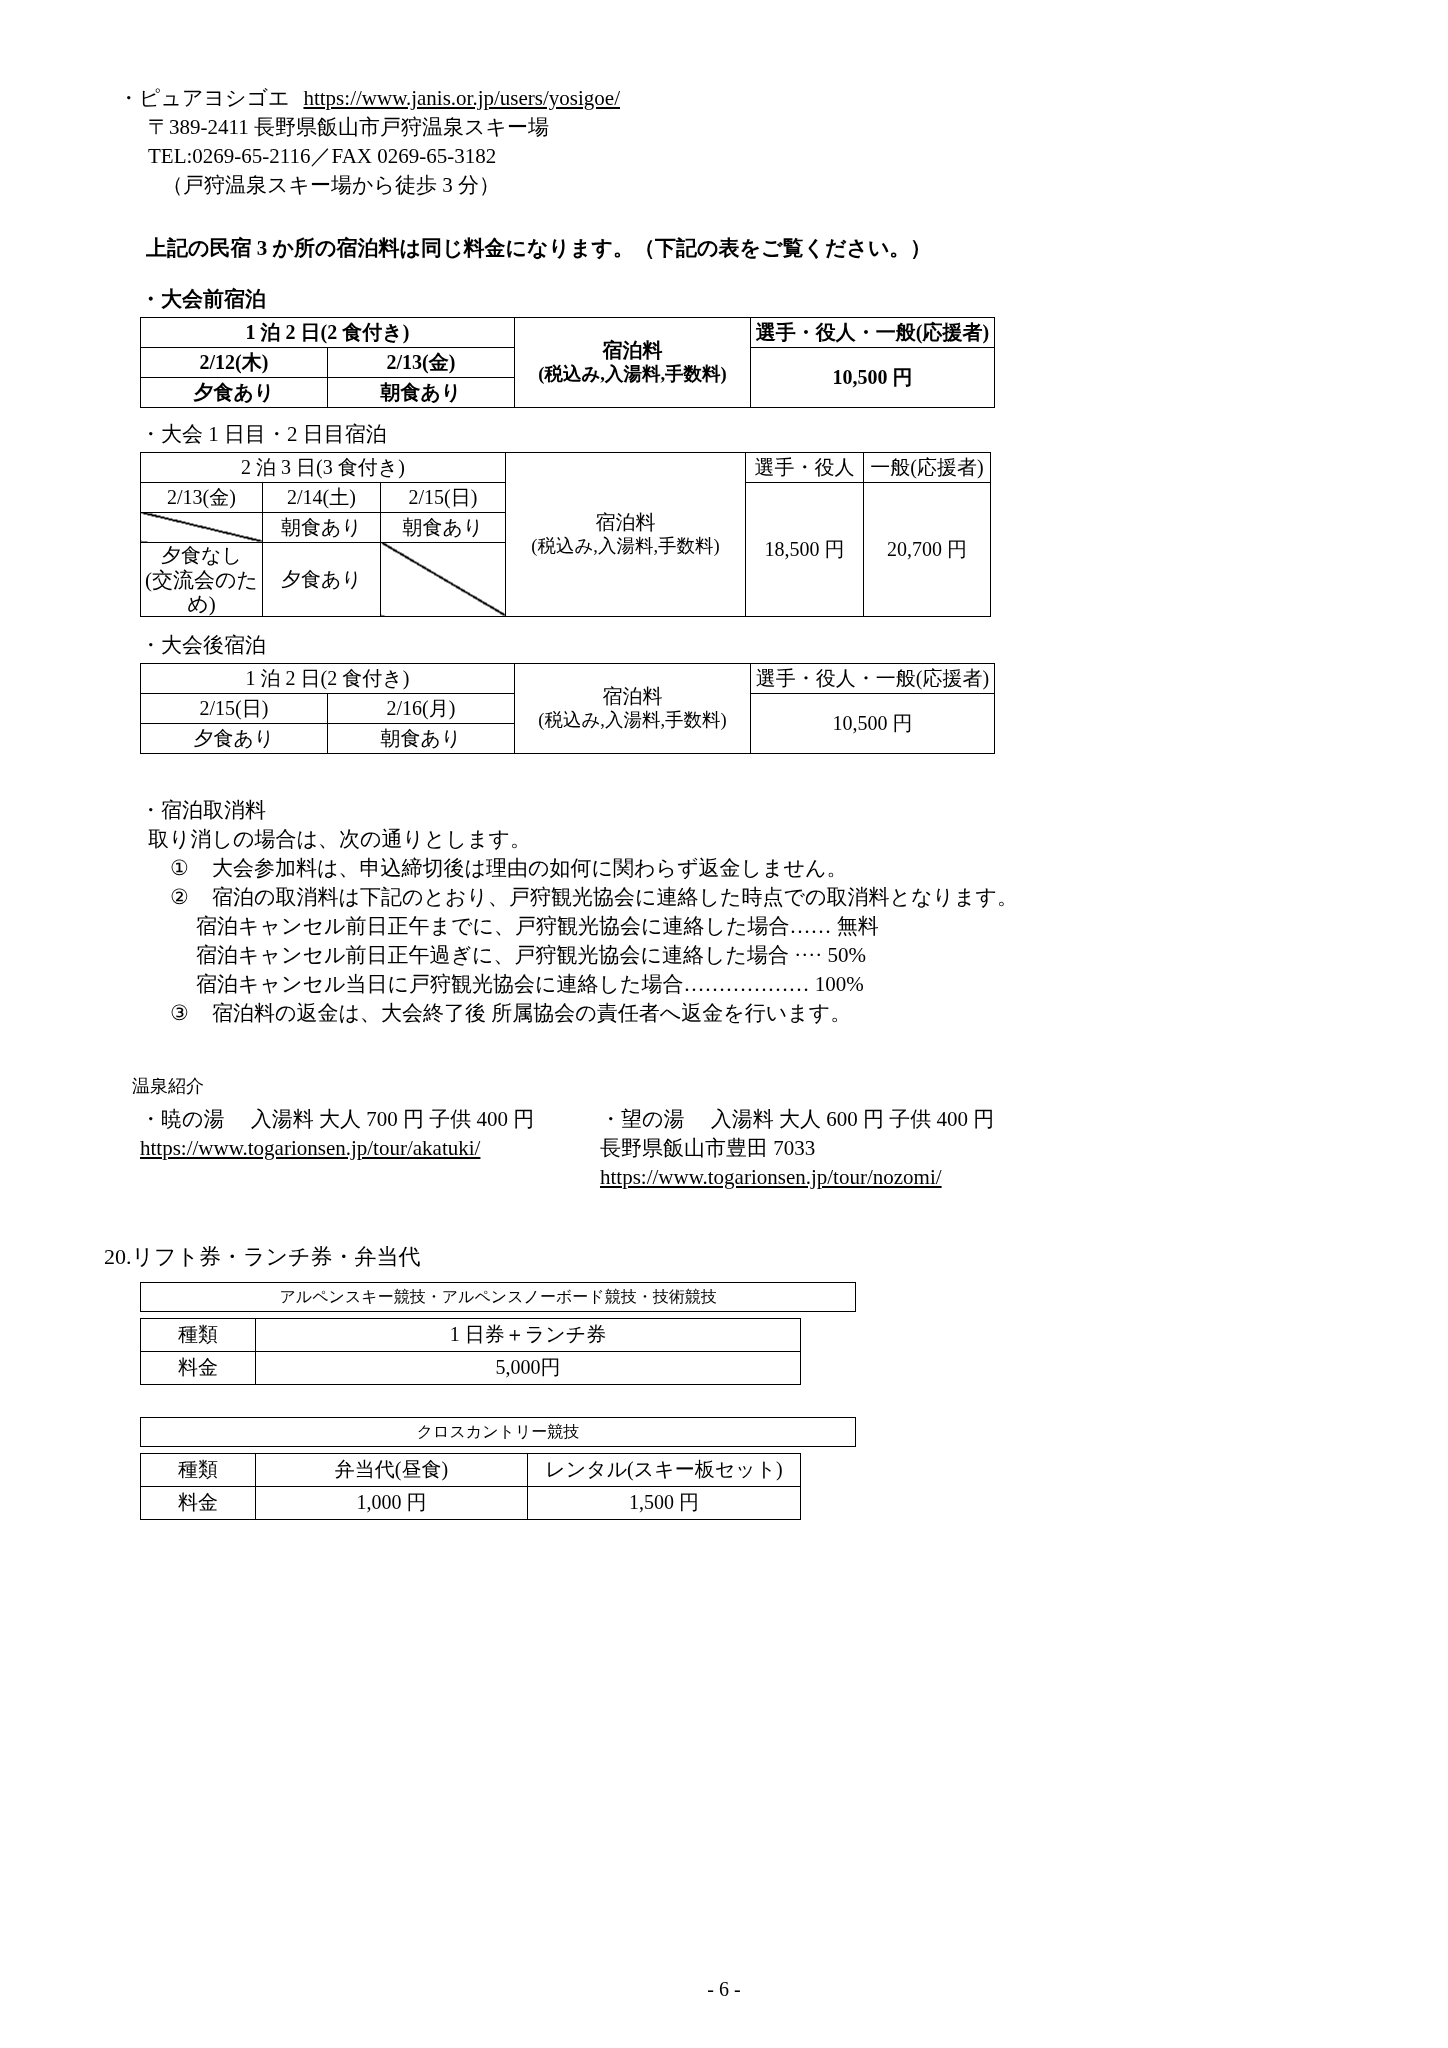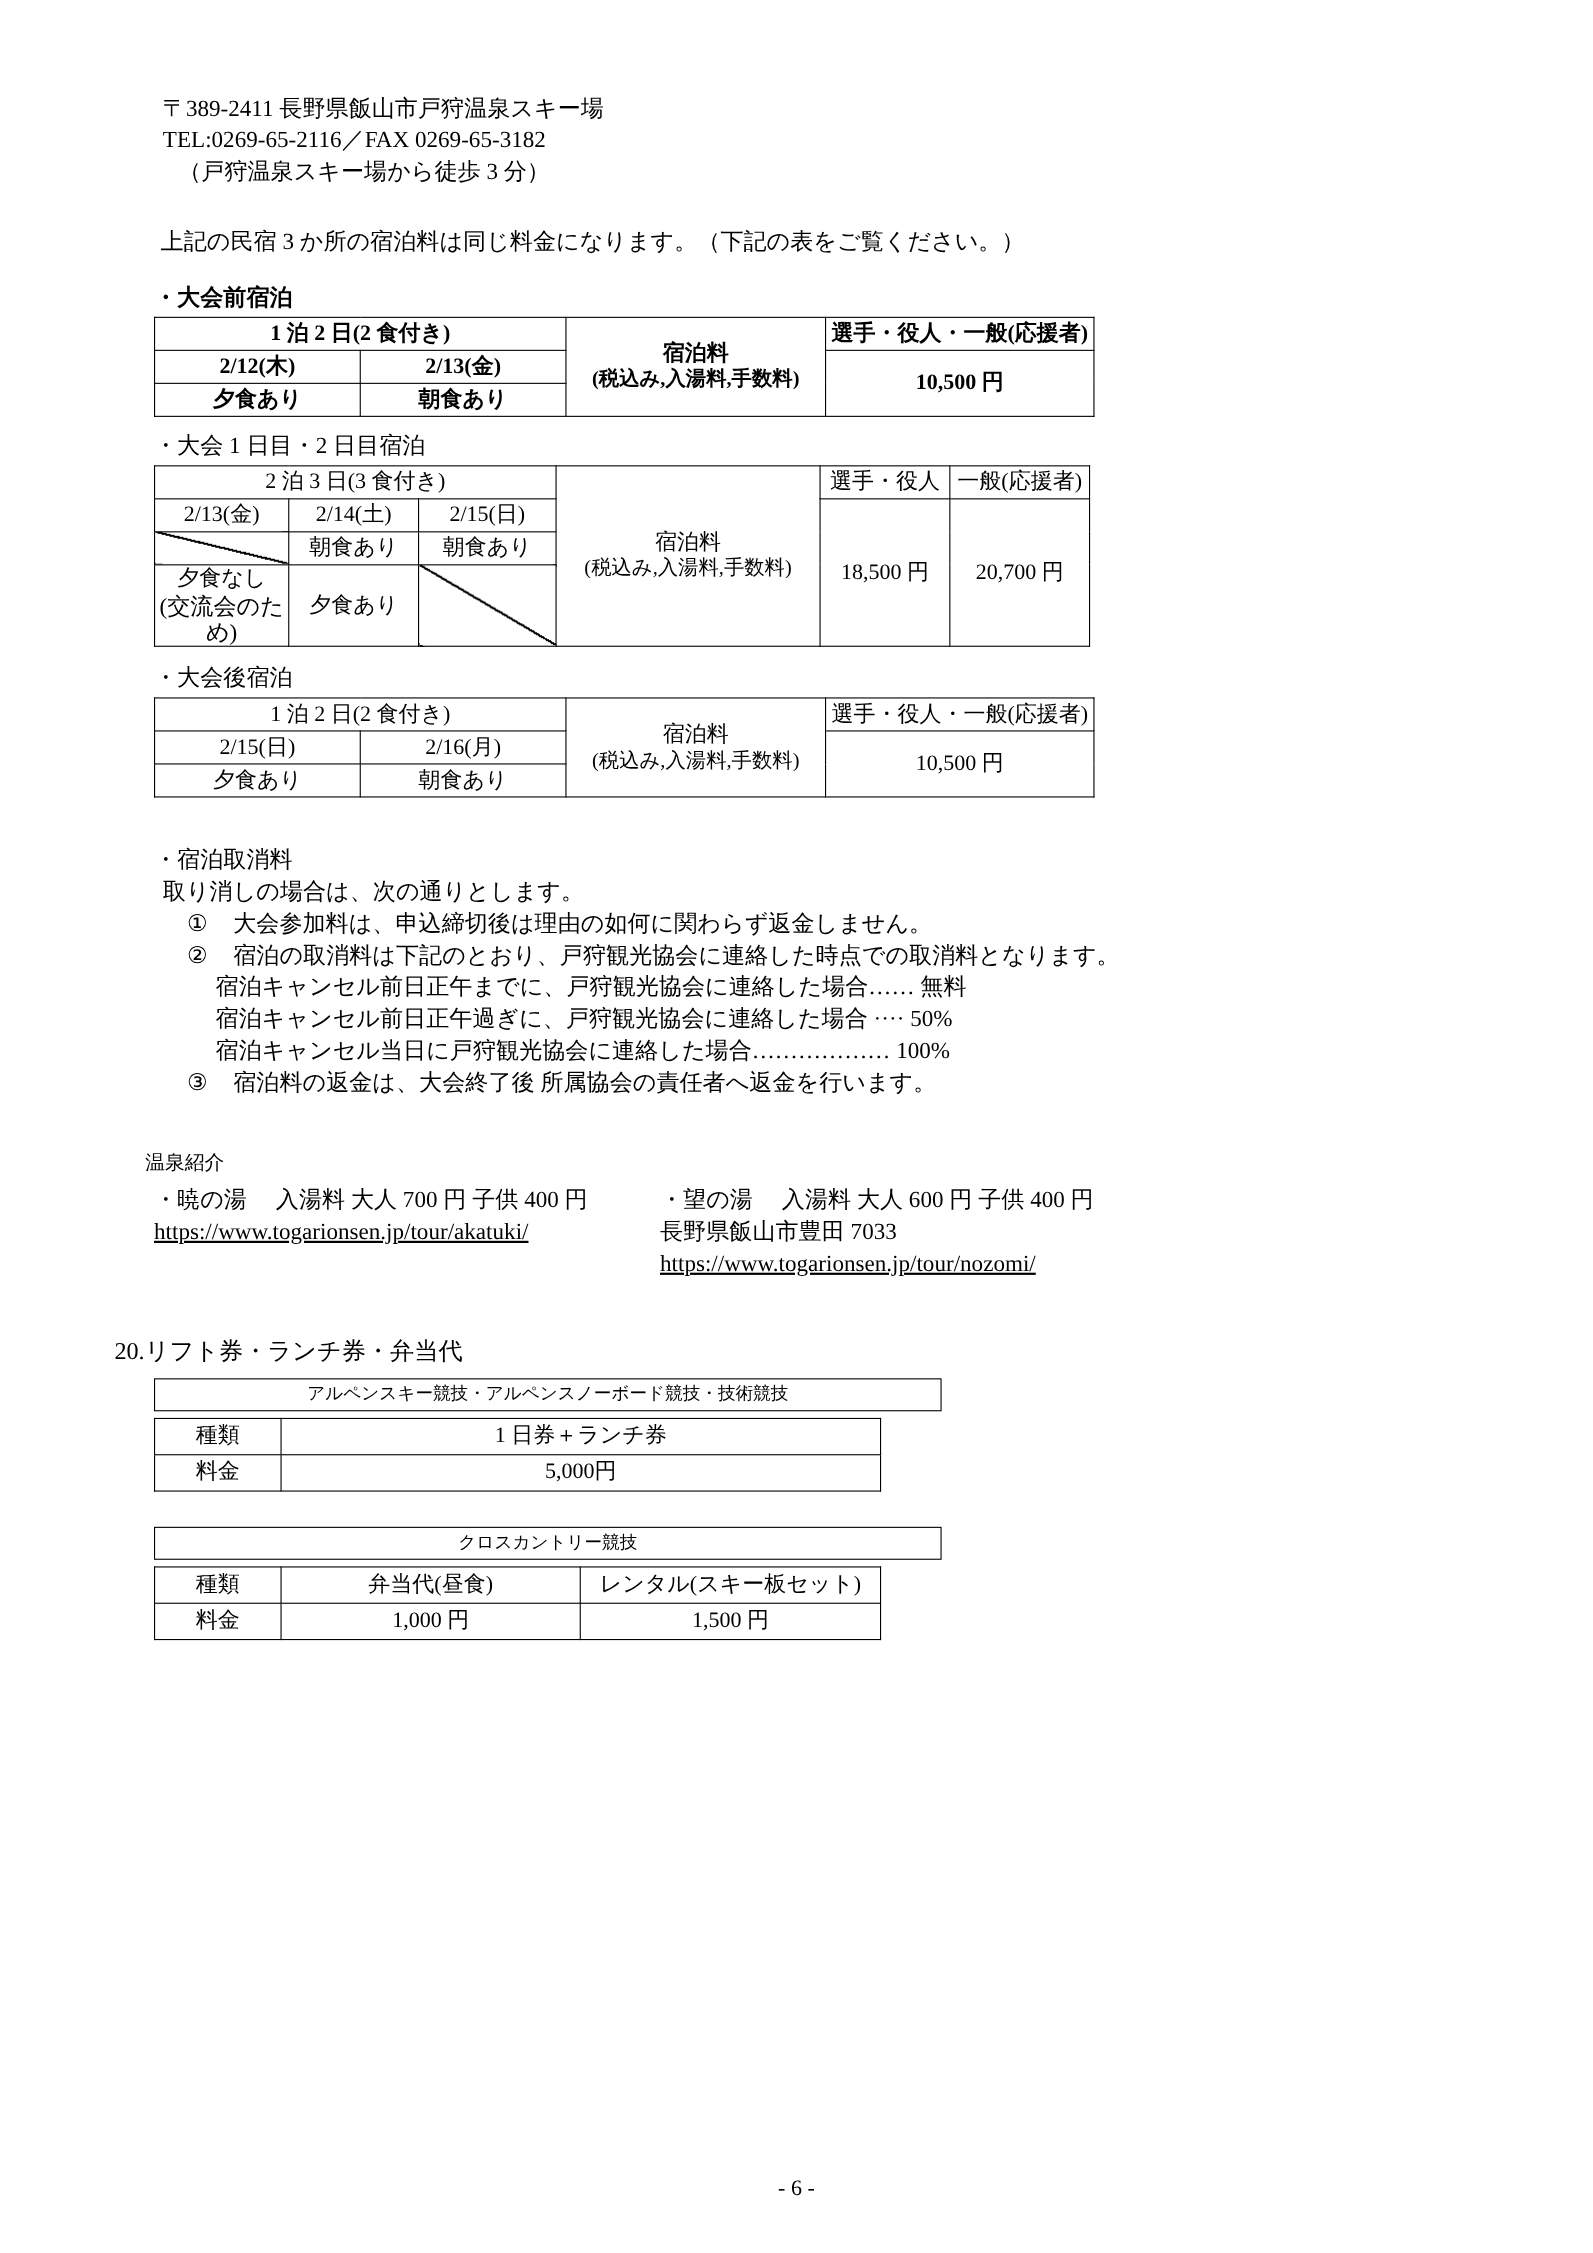--- a/index.html
+++ b/index.html
@@ -9,21 +9,21 @@
     color:#000;
     font-family:"Liberation Serif","DejaVu Serif",serif;
     font-size:21px; line-height:1.38;
   }
   .page { padding:84px 100px 0 118px; }
   .ind1 { margin-left:30px; }
   .ind2 { margin-left:44px; }
   .row-inline { display:flex; align-items:baseline; }
   a.link { color:#000; text-decoration:underline; cursor:pointer; }
   .link-gap { margin-left:14px; }
-  .intro { margin:34px 0 0 28px; }
+  .intro { margin:34px 0 0 28px;font-weight:bold; }
   .tbl-title { margin-left:22px; }
   .sec-pre { margin-top:22px;font-weight:bold; }
   .sec-mid { margin-top:12px; }
   .sec-post { margin-top:14px; }
   table.tbl { border-collapse:collapse; margin-left:22px; margin-top:3px; table-layout:fixed; }
   table.tbl td {
     border:1.5px solid #000; text-align:center; vertical-align:middle;
     height:30px; padding:0 3px; font-size:20px; line-height:1.25;
   }
   td.fee-cell { line-height:1.3; }
@@ -58,20 +58,24 @@
   table.tbl2 td { border:1.5px solid #000; text-align:center; vertical-align:middle; height:33px; padding:0 4px; font-size:20px; }
   .xc-gap { height:22px; }
   .footer { position:absolute; bottom:44px; left:0; width:100%; text-align:center; font-size:20px; }
 </style>
 </head>
 <body>
 
 <div class="page">
 
   <section>
+    <div class="row-inline">
+      <span>・ピュアヨシゴエ</span>
+      <a class="link link-gap">https://www.janis.or.jp/users/yosigoe/</a>
+    </div>
     <div class="ind1">〒389-2411  長野県飯山市戸狩温泉スキー場</div>
     <div class="ind1">TEL:0269-65-2116／FAX 0269-65-3182</div>
     <div class="ind2">（戸狩温泉スキー場から徒歩 3 分）</div>
   </section>
 
   <p class="intro">上記の民宿 3 か所の宿泊料は同じ料金になります。（下記の表をご覧ください。）</p>
 
   <section class="sec-pre">
     <div class="tbl-title">・大会前宿泊</div>
     <table class="tbl">

